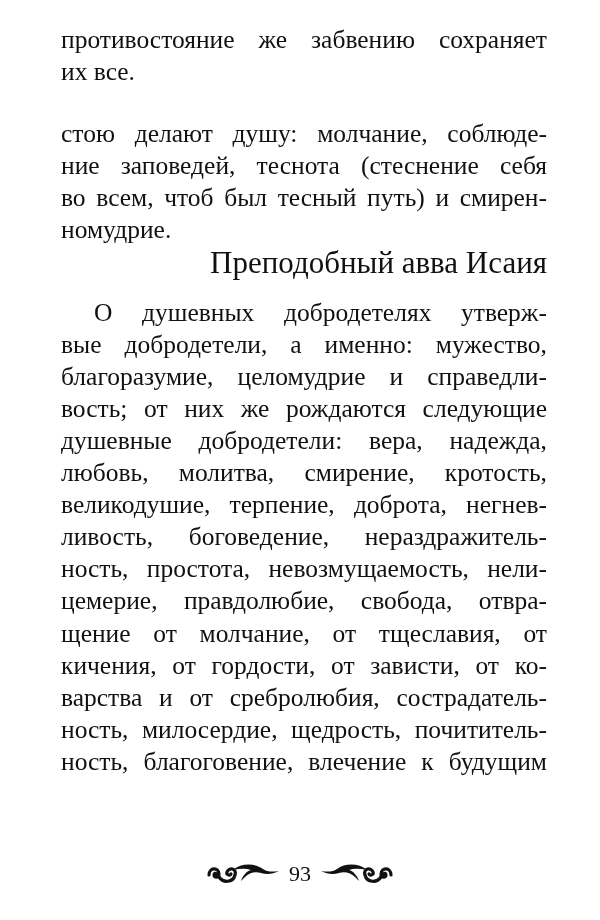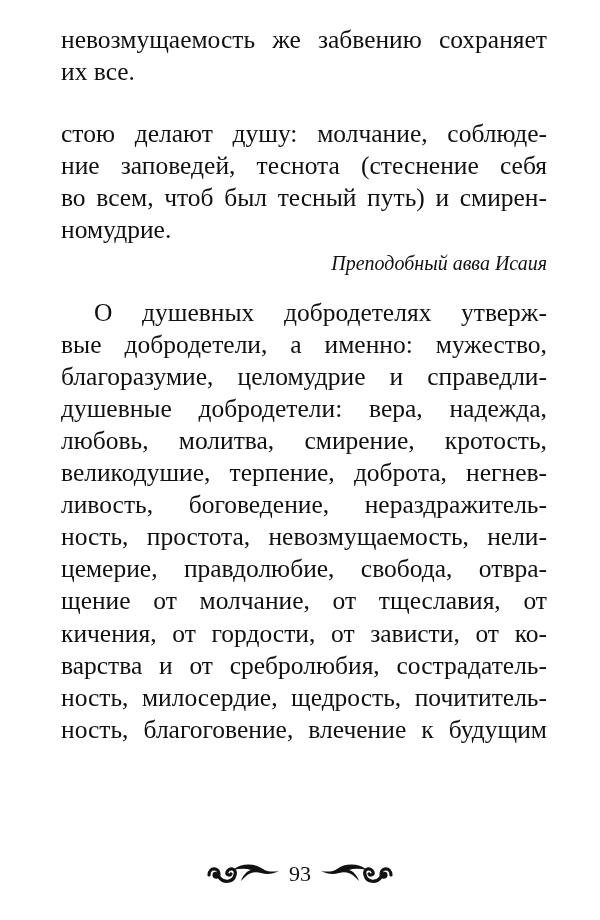--- a/index.html
+++ b/index.html
@@ -12,54 +12,55 @@
     .line {
       display: block; height: 32.1px; line-height: 32.1px;
       white-space: nowrap; text-align: justify; text-align-last: justify;
     }
     .line.last { text-align-last: left; }
     .line.indent { padding-left: 33px; }
     .gap { height: 30px; }
     .gap-small { height: 18px; }
     .attribution {
       display: block; height: 32px; line-height: 32px;
-      text-align: right; font-style: italic; font-size: 20px; white-space: nowrap;
+      text-align: right; font-size: 31px; white-space: nowrap;
     }
     .footer {
       position: absolute; left: 0; top: 852px; width: 600px; height: 44px;
       display: flex; justify-content: center; align-items: center; gap: 8px;
     }
     .page-num { font-family: "Liberation Serif", serif; font-size: 22px; color: #111; }
     .orn svg { display: block; }
   </style>
 </head>
 <body>
 
 <div class="page">
   <div>
-    <span class="line">невозмущаемость же забвению сохраняет</span>
+    <span class="line">противостояние же забвению сохраняет</span>
     <span class="line last">их все.</span>
   </div>
 
   <div class="gap"></div>
 
   <div>
     <span class="line">стою делают душу: молчание, соблюде-</span>
     <span class="line">ние заповедей, теснота (стеснение себя</span>
     <span class="line">во всем, чтоб был тесный путь) и смирен-</span>
     <span class="line last">номудрие.</span>
     <span class="attribution">Преподобный авва Исаия</span>
   </div>
 
   <div class="gap-small"></div>
 
   <div>
     <span class="line indent">О душевных добродетелях утверж-</span>
     <span class="line">вые добродетели, а именно: мужество,</span>
     <span class="line">благоразумие, целомудрие и справедли-</span>
+    <span class="line">вость; от них же рождаются следующие</span>
     <span class="line">душевные добродетели: вера, надежда,</span>
     <span class="line">любовь, молитва, смирение, кротость,</span>
     <span class="line">великодушие, терпение, доброта, негнев-</span>
     <span class="line">ливость, боговедение, нераздражитель-</span>
     <span class="line">ность, простота, невозмущаемость, нели-</span>
     <span class="line">цемерие, правдолюбие, свобода, отвра-</span>
     <span class="line">щение от молчание, от тщеславия, от</span>
     <span class="line">кичения, от гордости, от зависти, от ко-</span>
     <span class="line">варства и от сребролюбия, сострадатель-</span>
     <span class="line">ность, милосердие, щедрость, почититель-</span>

